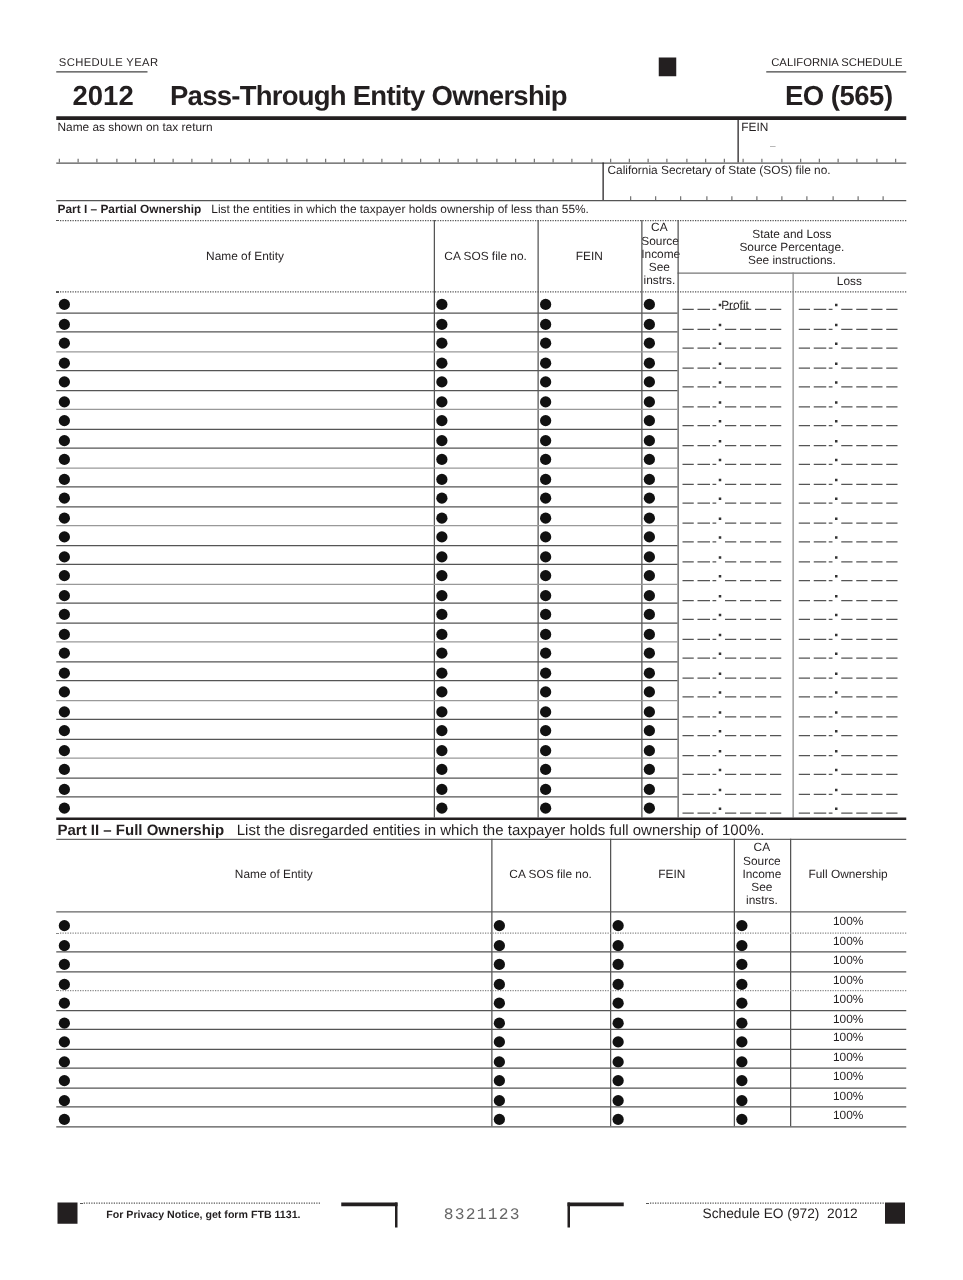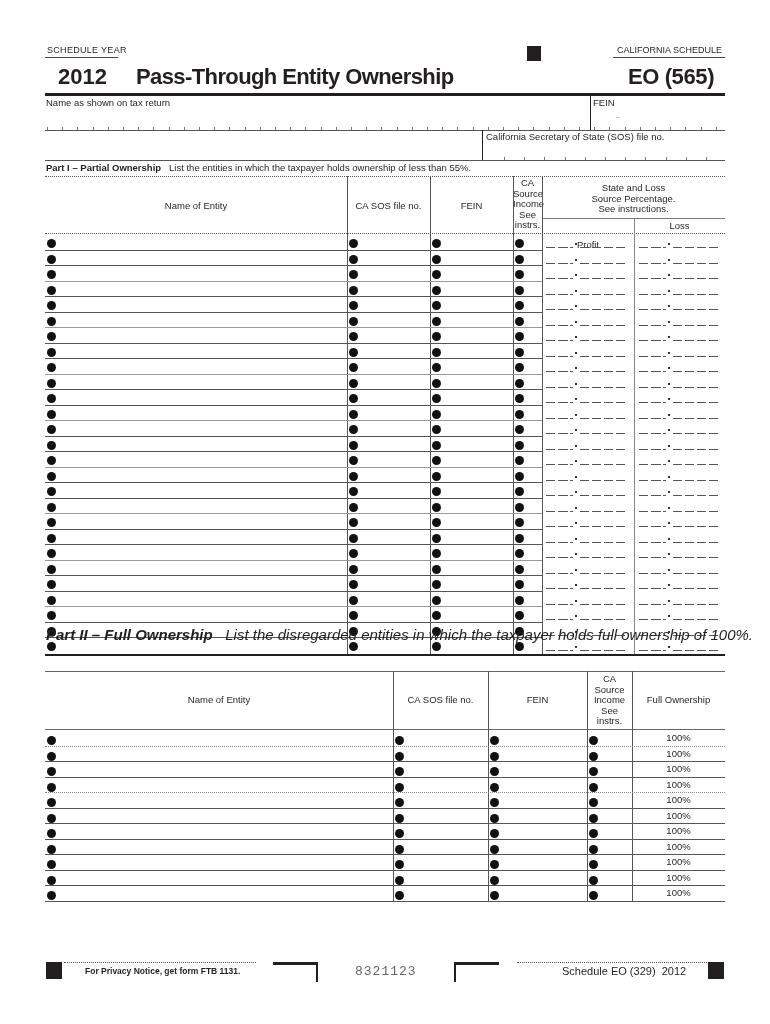--- a/index.html
+++ b/index.html
@@ -870,21 +870,21 @@
     <div class="pct-seg" style="left: 673px; top: 650px; width: 9px;"></div>
     <div class="pct-seg" style="left: 685px; top: 650px; width: 9px;"></div>
     <div class="pct-seg" style="left: 697px; top: 650px; width: 9px;"></div>
     <div class="pct-seg" style="left: 709px; top: 650px; width: 9px;"></div>
     <div class="pct-dot" style="left: 668px; top: 646px;"></div>
     <div class="field" style="left: 636px; top: 637px; width: 90px; height: 15px;"></div>
   </div>
 
 <div class="hline" style="left:45px;top:654px;width:680px;border-top-width:2px;"></div>
 
-<div class="abs" style="left:46px;top:626px;font-size:15px;white-space:nowrap;font-style:italic;">
+<div class="abs" style="left:46px;top:657px;font-size:12px;white-space:nowrap;">
   <span style="font-weight:bold;">Part II – Full Ownership</span>
   &nbsp;
   <span>List the disregarded entities in which the taxpayer holds full ownership of 100%.</span>
 </div>
 <div class="hline" style="left:45px;top:671px;width:680px;border-color:#666;"></div>
 
 <div class="hdr" style="left:45px;top:695px;width:348px;">Name of Entity</div>
 <div class="hdr" style="left:393px;top:695px;width:95px;">CA SOS file no.</div>
 <div class="hdr" style="left:488px;top:695px;width:99px;">FEIN</div>
 <div class="hdr" style="left:587px;top:674px;width:45px;">
@@ -1017,14 +1017,14 @@
 
 <div class="sq" style="left:46px;top:962px;width:16px;height:17px;"></div>
 <div class="hline dotted" style="left:64px;top:962px;width:192px;"></div>
 <div class="abs" style="left:85px;top:966px;font-size:8.5px;font-weight:bold;">For Privacy Notice, get form FTB 1131.</div>
 
 <div class="abs" style="left:273px;top:962px;width:43px;height:17px;border-top:3px solid #231f20;border-right:2px solid #231f20;"></div>
 <div class="abs" style="left:355px;top:964px;font-size:13px;font-family:'Liberation Mono', monospace;color:#666;letter-spacing:1px;">8321123</div>
 <div class="abs" style="left:454px;top:962px;width:43px;height:17px;border-top:3px solid #231f20;border-left:2px solid #231f20;"></div>
 
 <div class="hline dotted" style="left:517px;top:962px;width:190px;"></div>
-<div class="abs" style="left:562px;top:965px;font-size:11px;white-space:pre;">Schedule EO (329)  2012</div>
+<div class="abs" style="left:562px;top:965px;font-size:11px;white-space:pre;">Schedule EO (972)  2012</div>
 <div class="sq" style="left:708px;top:962px;width:16px;height:17px;"></div>
 
 </body></html>

